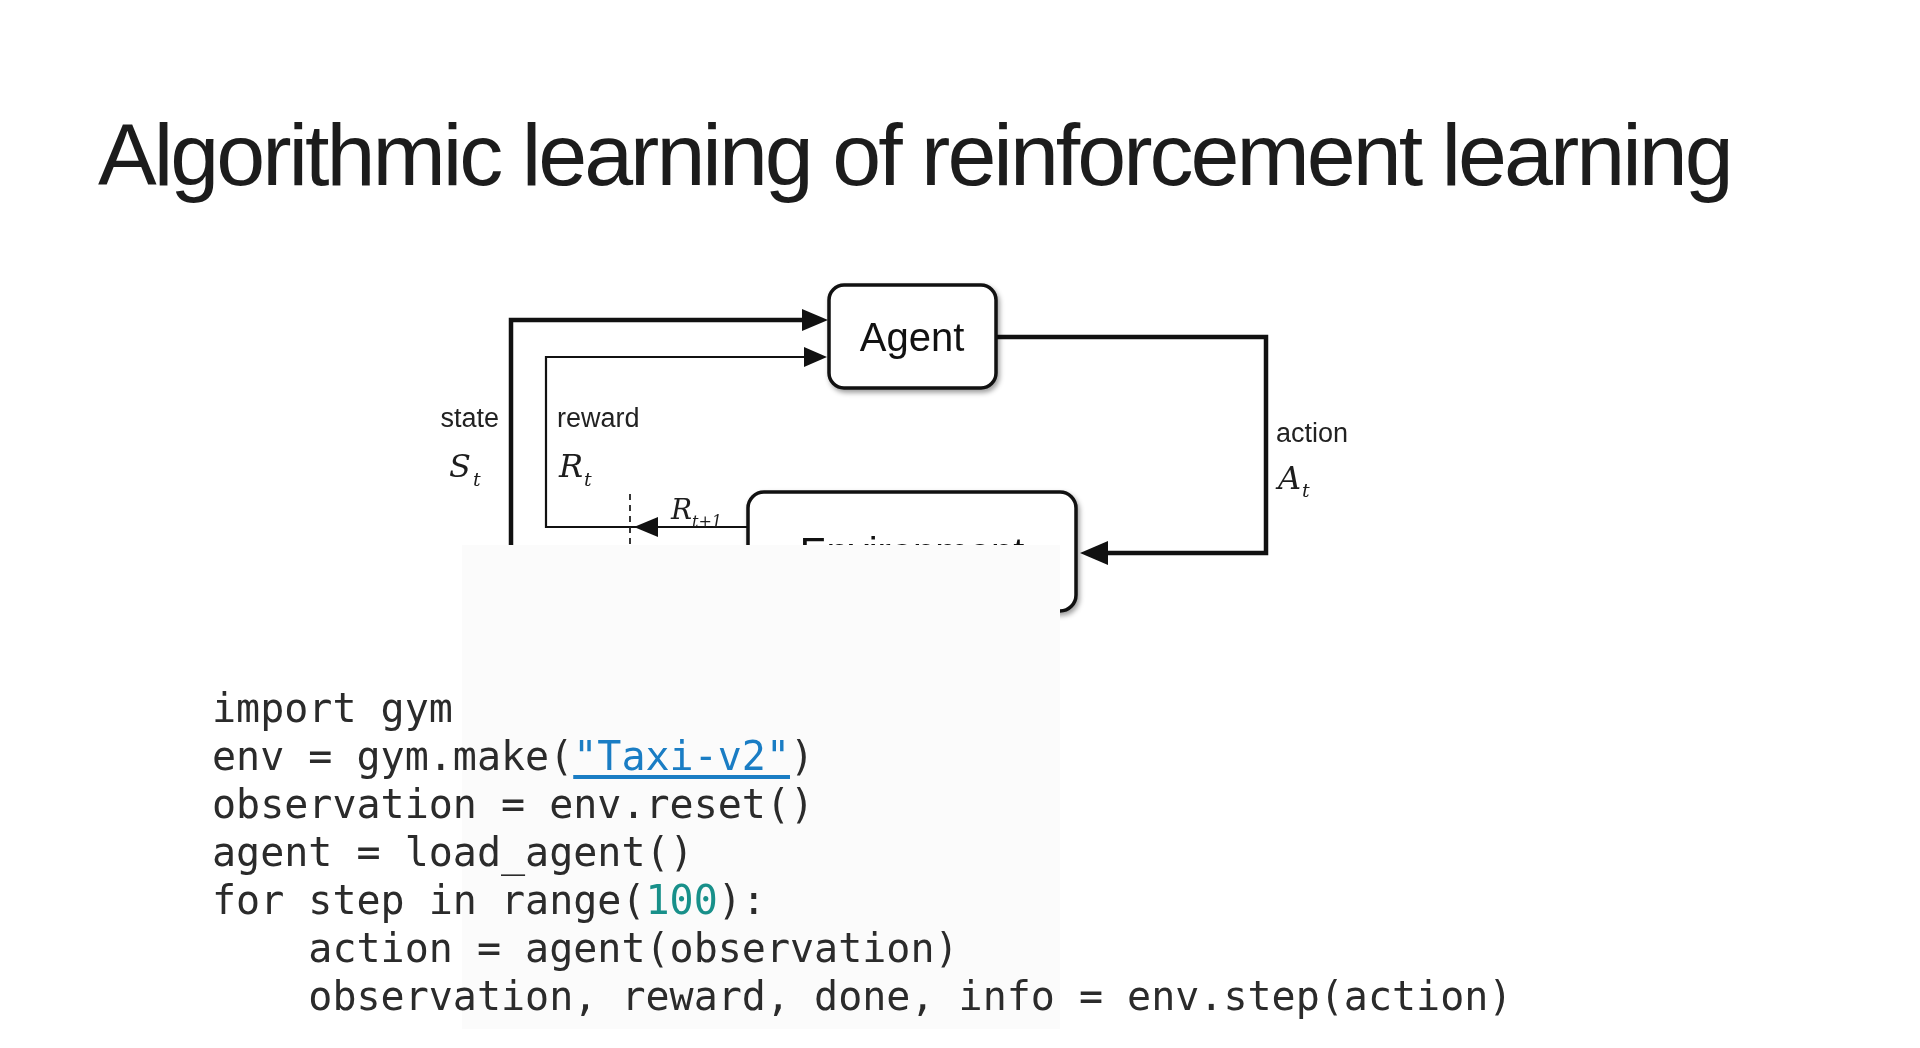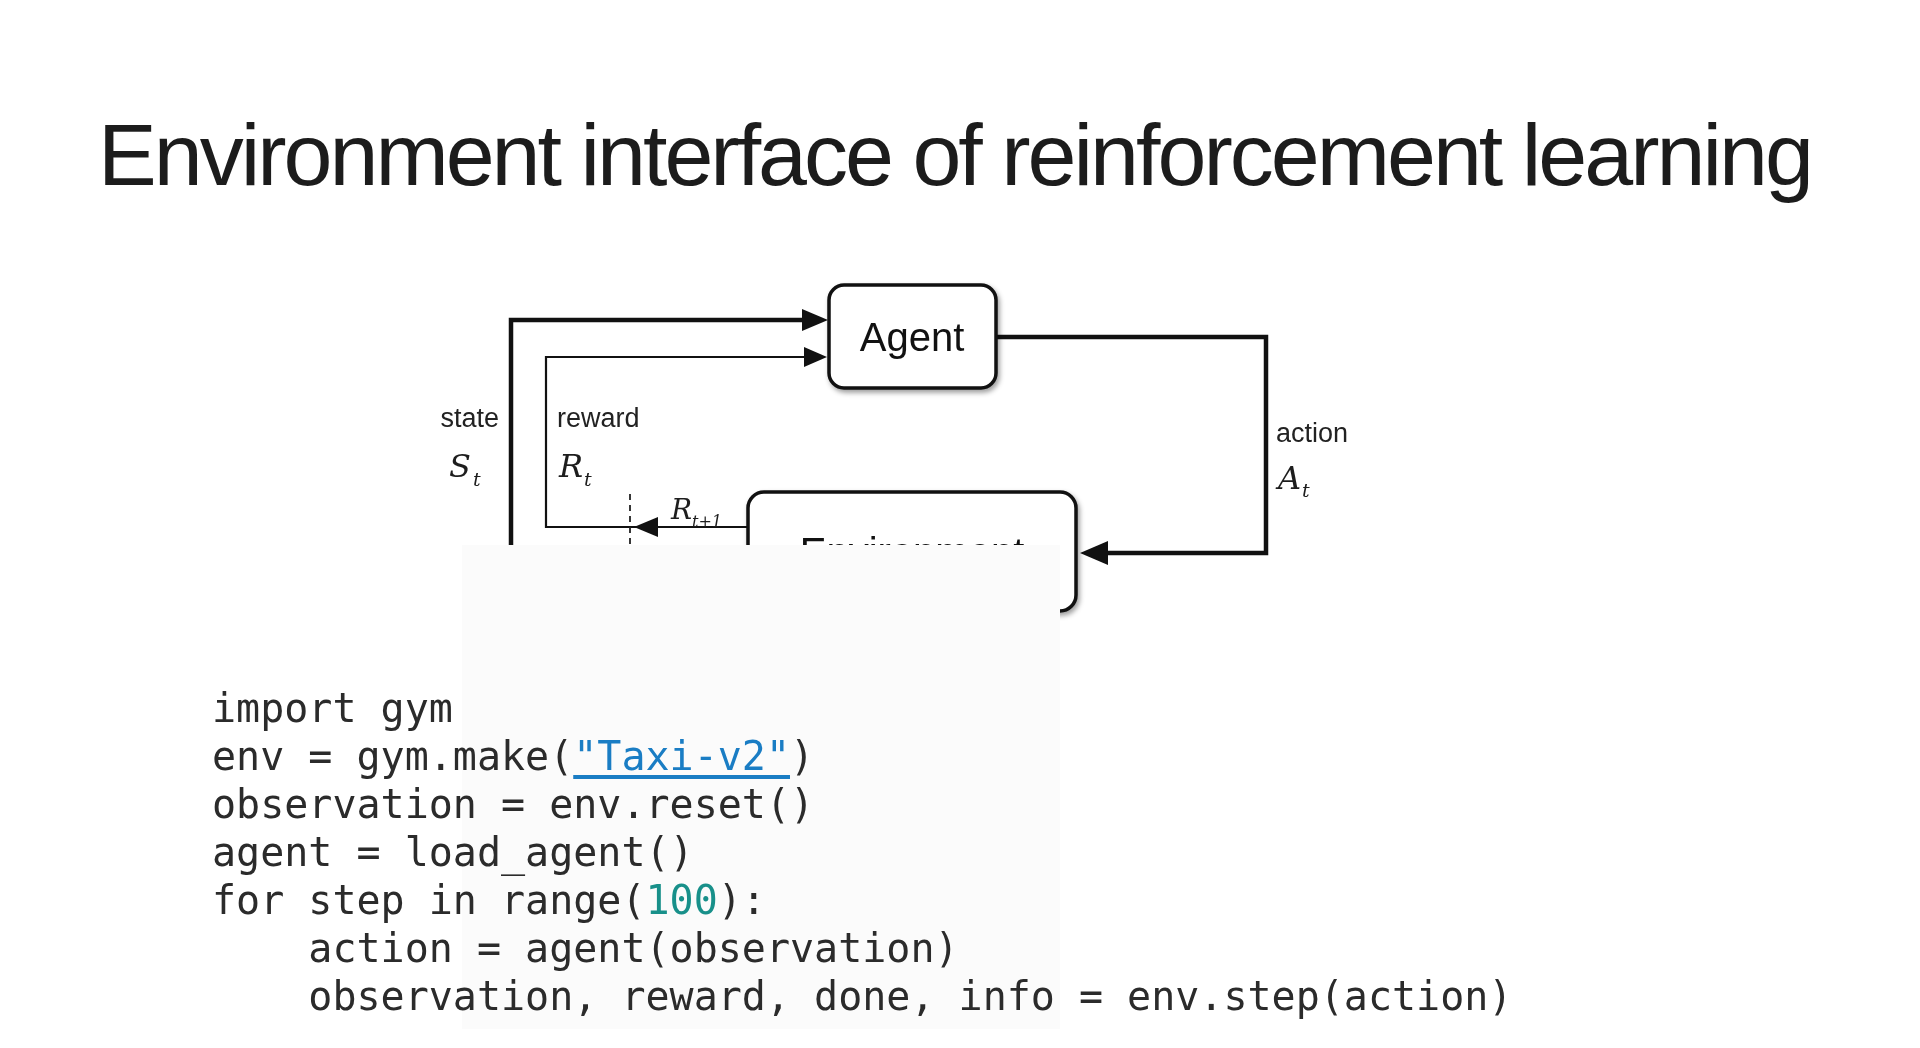--- a/index.html
+++ b/index.html
@@ -37,21 +37,21 @@
     white-space:pre;
   }
   .code-line{height:48px;}
   .code-block .kw{font-weight:normal;}
   .code-block .link{color:var(--link-color,#1a7dc4);text-decoration:underline;text-underline-offset:5px;}
   .code-block .num{color:var(--num-color,#18908a);text-align:center;}
 </style>
 </head>
 <body>
 
-<h1 class="slide-title">Environment interface of reinforcement learning</h1>
+<h1 class="slide-title">Algorithmic learning of reinforcement learning</h1>
 
 <svg class="diagram-svg" viewBox="0 0 1920 1048">
 
   <polyline class="edge edge-thick" points="748,575 511,575 511,320 804,320"></polyline>
   <polygon class="arrowhead" points="828,320 802,309 802,331"></polygon>
   <polygon class="arrowhead" points="630,575 658,563 658,587"></polygon>
 
   <polyline class="edge edge-thin" points="748,527 546,527 546,357 806,357"></polyline>
   <polygon class="arrowhead" points="827,357 804,347 804,367"></polygon>
   <polygon class="arrowhead" points="634,527 658,517 658,537"></polygon>

